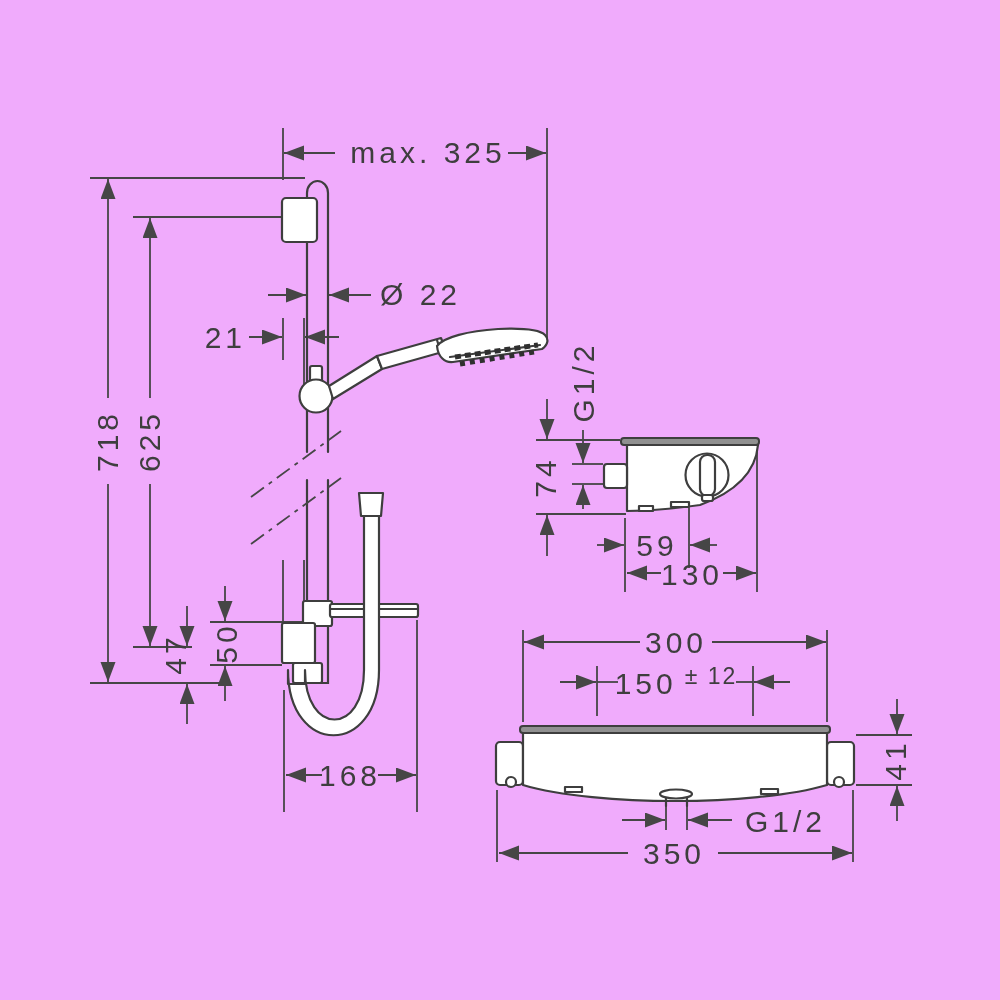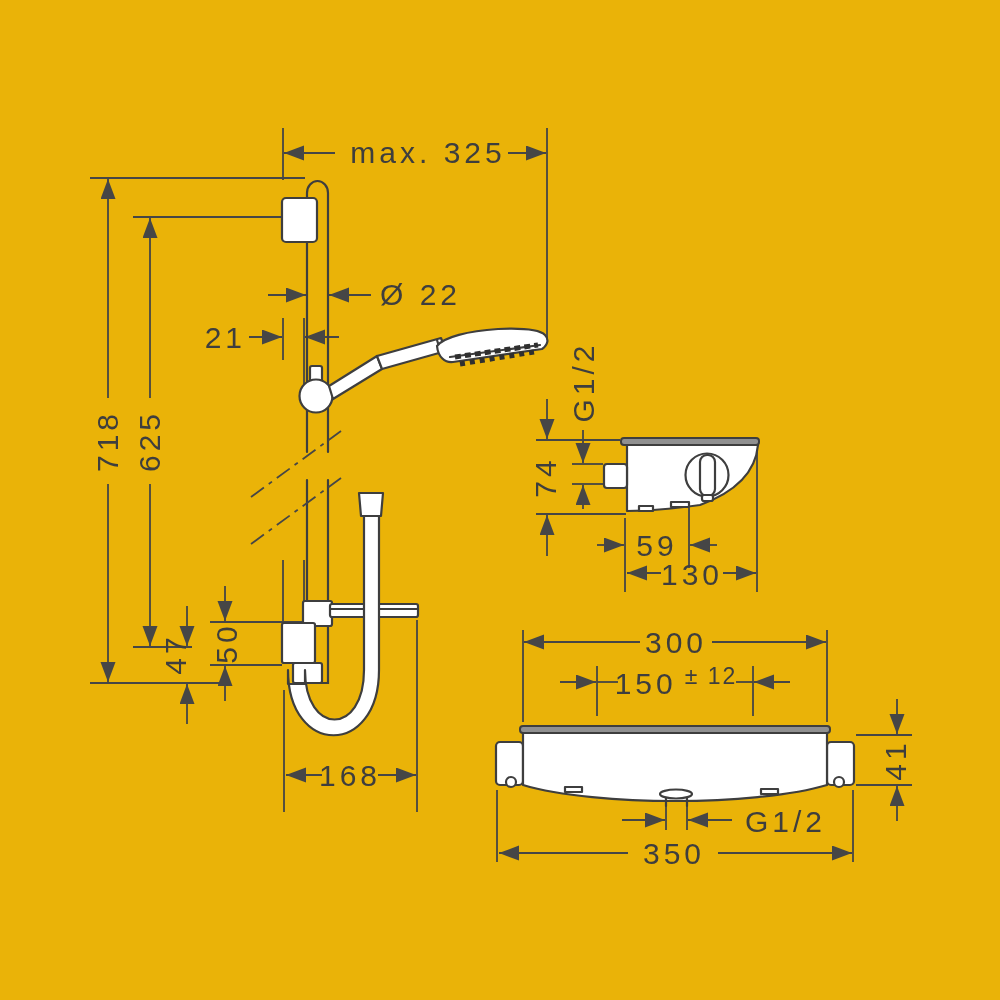--- a/index.html
+++ b/index.html
@@ -1,16 +1,16 @@
 <!DOCTYPE html>
 <html><head>
 <meta charset="utf-8">
 <style>
   html,body{margin:0;padding:0;background:#ffffff;}
-  .page{width:1000px;height:1000px;background:#eab308;position:relative;}
+  .page{width:1000px;height:1000px;background:#f0abfc;position:relative;}
   svg{display:block;}
   svg text{
     font-family:"Liberation Sans","DejaVu Sans",sans-serif;
     fill:#3e3e3e;
     font-size:30px;
     letter-spacing:4px;
     font-weight:400;
   }
   svg text.sup-host tspan.sup{font-size:23px;letter-spacing:2px;}
   .part{fill:#ffffff;stroke:#3e3e3e;stroke-width:2.2;stroke-linejoin:round;}

